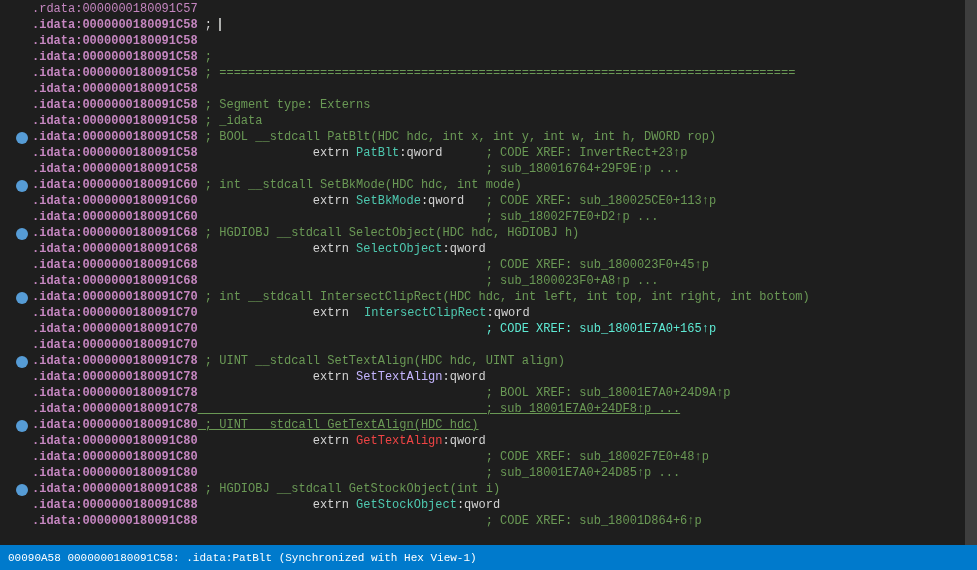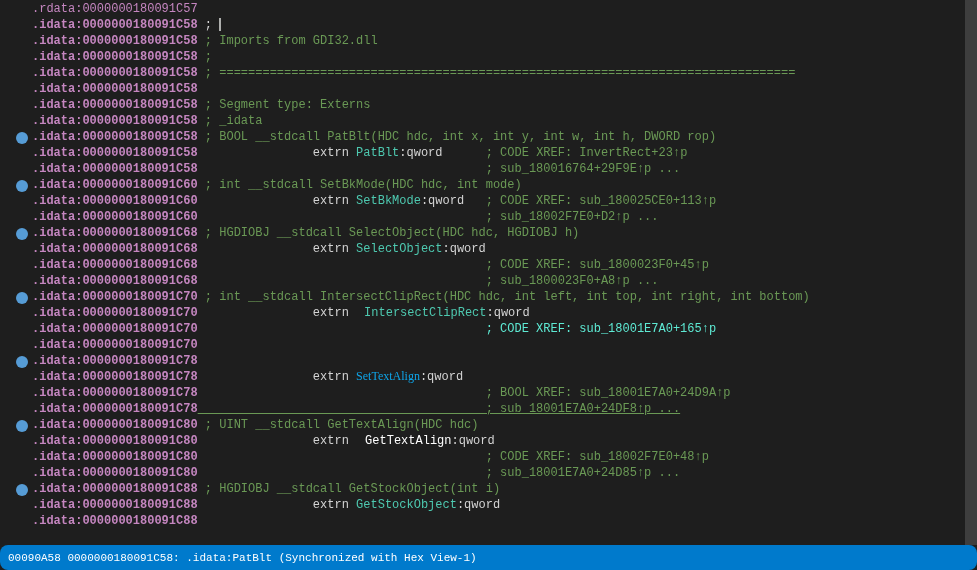--- a/index.html
+++ b/index.html
@@ -44,21 +44,20 @@
       flex-shrink: 0;
     }
     .status-bar {
       background: #007acc;
       height: 25px;
       display: flex;
       align-items: center;
       padding: 0 8px;
       color: white;
       font-size: 11px;
-      border-radius: 8px;
     }
     .scroll-indicator {
       position: absolute;
       right: 0;
       top: 0;
       bottom: 0;
       width: 12px;
       background: #3e3e3e;
     }
     .cursor {
@@ -74,50 +73,50 @@
     }
     span { font-family: 'Courier New', Courier, monospace; }
   </style>
 </head>
 <body>
 
 <div class="code-view">
   <div id="lines-container">
       <div class="code-line"><span class="no-bullet"></span><span style="color: rgb(197, 134, 192);">.rdata:0000000180091C57</span><span></span></div>
       <div class="code-line"><span class="no-bullet"></span><span style="color: rgb(197, 134, 192); font-weight: bold;">.idata:0000000180091C58</span><span><span style="color: rgb(212, 212, 212);"> ; </span><span class="cursor"></span></span></div>
-      <div class="code-line"><span class="no-bullet"></span><span style="color: rgb(197, 134, 192); font-weight: bold;">.idata:0000000180091C58</span><span><span style="color: rgb(106, 153, 85);"> ; Imports from GDI32.dll</span></span></div>
+      <div class="code-line"><span class="no-bullet"></span><span style="color: rgb(197, 134, 192); font-weight: bold;">.idata:0000000180091C58</span></div>
       <div class="code-line"><span class="no-bullet"></span><span style="color: rgb(197, 134, 192); font-weight: bold;">.idata:0000000180091C58</span><span><span style="color: rgb(106, 153, 85);"> ;</span></span></div>
       <div class="code-line"><span class="no-bullet"></span><span style="color: rgb(197, 134, 192); font-weight: bold;">.idata:0000000180091C58</span><span><span style="color: rgb(106, 153, 85);"> ; ================================================================================</span></span></div>
       <div class="code-line"><span class="no-bullet"></span><span style="color: rgb(197, 134, 192); font-weight: bold;">.idata:0000000180091C58</span><span></span></div>
       <div class="code-line"><span class="no-bullet"></span><span style="color: rgb(197, 134, 192); font-weight: bold;">.idata:0000000180091C58</span><span><span style="color: rgb(106, 153, 85);"> ; Segment type: Externs</span></span></div>
       <div class="code-line"><span class="no-bullet"></span><span style="color: rgb(197, 134, 192); font-weight: bold;">.idata:0000000180091C58</span><span><span style="color: rgb(106, 153, 85);"> ; _idata</span></span></div>
       <div class="code-line"><span class="bullet"></span><span style="color: rgb(197, 134, 192); font-weight: bold;">.idata:0000000180091C58</span><span><span style="color: rgb(106, 153, 85);"> ; BOOL __stdcall PatBlt(HDC hdc, int x, int y, int w, int h, DWORD rop)</span></span></div>
       <div class="code-line"><span class="no-bullet"></span><span style="color: rgb(197, 134, 192); font-weight: bold;">.idata:0000000180091C58</span><span><span style="color: rgb(212, 212, 212);">                extrn </span><span style="color: rgb(78, 201, 176);">PatBlt</span><span style="color: rgb(212, 212, 212);">:qword      </span><span style="color: rgb(106, 153, 85);">; CODE XREF: InvertRect+23↑p</span></span></div>
       <div class="code-line"><span class="no-bullet"></span><span style="color: rgb(197, 134, 192); font-weight: bold;">.idata:0000000180091C58</span><span><span style="color: rgb(106, 153, 85);">                                        ; sub_180016764+29F9E↑p ...</span></span></div>
       <div class="code-line"><span class="bullet"></span><span style="color: rgb(197, 134, 192); font-weight: bold;">.idata:0000000180091C60</span><span><span style="color: rgb(106, 153, 85);"> ; int __stdcall SetBkMode(HDC hdc, int mode)</span></span></div>
       <div class="code-line"><span class="no-bullet"></span><span style="color: rgb(197, 134, 192); font-weight: bold;">.idata:0000000180091C60</span><span><span style="color: rgb(212, 212, 212);">                extrn </span><span style="color: rgb(78, 201, 176);">SetBkMode</span><span style="color: rgb(212, 212, 212);">:qword   </span><span style="color: rgb(106, 153, 85);">; CODE XREF: sub_180025CE0+113↑p</span></span></div>
       <div class="code-line"><span class="no-bullet"></span><span style="color: rgb(197, 134, 192); font-weight: bold;">.idata:0000000180091C60</span><span><span style="color: rgb(106, 153, 85);">                                        ; sub_18002F7E0+D2↑p ...</span></span></div>
       <div class="code-line"><span class="bullet"></span><span style="color: rgb(197, 134, 192); font-weight: bold;">.idata:0000000180091C68</span><span><span style="color: rgb(106, 153, 85);"> ; HGDIOBJ __stdcall SelectObject(HDC hdc, HGDIOBJ h)</span></span></div>
       <div class="code-line"><span class="no-bullet"></span><span style="color: rgb(197, 134, 192); font-weight: bold;">.idata:0000000180091C68</span><span><span style="color: rgb(212, 212, 212);">                extrn </span><span style="color: rgb(78, 201, 176);">SelectObject</span><span style="color: rgb(212, 212, 212);">:qword</span></span></div>
       <div class="code-line"><span class="no-bullet"></span><span style="color: rgb(197, 134, 192); font-weight: bold;">.idata:0000000180091C68</span><span><span style="color: rgb(106, 153, 85);">                                        ; CODE XREF: sub_1800023F0+45↑p</span></span></div>
       <div class="code-line"><span class="no-bullet"></span><span style="color: rgb(197, 134, 192); font-weight: bold;">.idata:0000000180091C68</span><span><span style="color: rgb(106, 153, 85);">                                        ; sub_1800023F0+A8↑p ...</span></span></div>
       <div class="code-line"><span class="bullet"></span><span style="color: rgb(197, 134, 192); font-weight: bold;">.idata:0000000180091C70</span><span><span style="color: rgb(106, 153, 85);"> ; int __stdcall IntersectClipRect(HDC hdc, int left, int top, int right, int bottom)</span></span></div>
       <div class="code-line"><span class="no-bullet"></span><span style="color: rgb(197, 134, 192); font-weight: bold;">.idata:0000000180091C70</span><span><span style="color: rgb(212, 212, 212);">                extrn </span><span style="color: rgb(78, 201, 176); margin-left: 8px;">IntersectClipRect</span><span style="color: rgb(212, 212, 212);">:qword</span></span></div>
       <div class="code-line"><span class="no-bullet"></span><span style="color: rgb(197, 134, 192); font-weight: bold;">.idata:0000000180091C70</span><span><span style="color: #5eead4;">                                        ; CODE XREF: sub_18001E7A0+165↑p</span></span></div>
       <div class="code-line"><span class="no-bullet"></span><span style="color: rgb(197, 134, 192); font-weight: bold;">.idata:0000000180091C70</span></div>
-      <div class="code-line"><span class="bullet"></span><span style="color: rgb(197, 134, 192); font-weight: bold;">.idata:0000000180091C78</span></div>
-      <div class="code-line"><span class="no-bullet"></span><span style="color: rgb(197, 134, 192); font-weight: bold;">.idata:0000000180091C78</span><span><span style="color: rgb(212, 212, 212);">                extrn </span><span style="color: #0ea5e9; font-family: Liberation Serif, serif;">SetTextAlign</span><span style="color: rgb(212, 212, 212);">:qword</span></span></div>
+      <div class="code-line"><span class="bullet"></span><span style="color: rgb(197, 134, 192); font-weight: bold;">.idata:0000000180091C78</span><span><span style="color: rgb(106, 153, 85);"> ; UINT __stdcall SetTextAlign(HDC hdc, UINT align)</span></span></div>
+      <div class="code-line"><span class="no-bullet"></span><span style="color: rgb(197, 134, 192); font-weight: bold;">.idata:0000000180091C78</span><span><span style="color: rgb(212, 212, 212);">                extrn </span><span style="color: #c4b5fd;">SetTextAlign</span><span style="color: rgb(212, 212, 212);">:qword</span></span></div>
       <div class="code-line"><span class="no-bullet"></span><span style="color: rgb(197, 134, 192); font-weight: bold;">.idata:0000000180091C78</span><span><span style="color: rgb(106, 153, 85);">                                        ; BOOL XREF: sub_18001E7A0+24D9A↑p</span></span></div>
       <div class="code-line"><span class="no-bullet"></span><span style="color: rgb(197, 134, 192); font-weight: bold;">.idata:0000000180091C78</span><span><span style="color: rgb(106, 153, 85); text-decoration: underline;">                                        ; sub_18001E7A0+24DF8↑p ...</span></span></div>
-      <div class="code-line"><span class="bullet"></span><span style="color: rgb(197, 134, 192); font-weight: bold;">.idata:0000000180091C80</span><span><span style="color: rgb(106, 153, 85);"> ; UINT __stdcall GetTextAlign(HDC hdc)</span></span></div>
-      <div class="code-line"><span class="no-bullet"></span><span style="color: rgb(197, 134, 192); font-weight: bold;">.idata:0000000180091C80</span><span><span style="color: rgb(212, 212, 212);">                extrn </span><span style="color: #ffffff; margin-left: 9px;">GetTextAlign</span><span style="color: rgb(212, 212, 212);">:qword</span></span></div>
+      <div class="code-line"><span class="bullet"></span><span style="color: rgb(197, 134, 192); font-weight: bold;">.idata:0000000180091C80</span><span><span style="color: rgb(106, 153, 85); text-decoration: underline;"> ; UINT __stdcall GetTextAlign(HDC hdc)</span></span></div>
+      <div class="code-line"><span class="no-bullet"></span><span style="color: rgb(197, 134, 192); font-weight: bold;">.idata:0000000180091C80</span><span><span style="color: rgb(212, 212, 212);">                extrn </span><span style="color: #ef4444;">GetTextAlign</span><span style="color: rgb(212, 212, 212);">:qword</span></span></div>
       <div class="code-line"><span class="no-bullet"></span><span style="color: rgb(197, 134, 192); font-weight: bold;">.idata:0000000180091C80</span><span><span style="color: rgb(106, 153, 85);">                                        ; CODE XREF: sub_18002F7E0+48↑p</span></span></div>
       <div class="code-line"><span class="no-bullet"></span><span style="color: rgb(197, 134, 192); font-weight: bold;">.idata:0000000180091C80</span><span><span style="color: rgb(106, 153, 85);">                                        ; sub_18001E7A0+24D85↑p ...</span></span></div>
       <div class="code-line"><span class="bullet"></span><span style="color: rgb(197, 134, 192); font-weight: bold;">.idata:0000000180091C88</span><span><span style="color: rgb(106, 153, 85);"> ; HGDIOBJ __stdcall GetStockObject(int i)</span></span></div>
       <div class="code-line"><span class="no-bullet"></span><span style="color: rgb(197, 134, 192); font-weight: bold;">.idata:0000000180091C88</span><span><span style="color: rgb(212, 212, 212);">                extrn </span><span style="color: rgb(78, 201, 176);">GetStockObject</span><span style="color: rgb(212, 212, 212);">:qword</span></span></div>
-      <div class="code-line"><span class="no-bullet"></span><span style="color: rgb(197, 134, 192); font-weight: bold;">.idata:0000000180091C88</span></div>
+      <div class="code-line"><span class="no-bullet"></span><span style="color: rgb(197, 134, 192); font-weight: bold;">.idata:0000000180091C88</span><span><span style="color: rgb(106, 153, 85);">                                        ; CODE XREF: sub_18001D864+6↑p</span></span></div>
     </div>
   <div class="scroll-indicator"></div>
 </div>
 
 <div class="status-bar">
   <span>00090A58  0000000180091C58: .idata:PatBlt (Synchronized with Hex View-1)</span>
 </div>
 
 </body></html>

